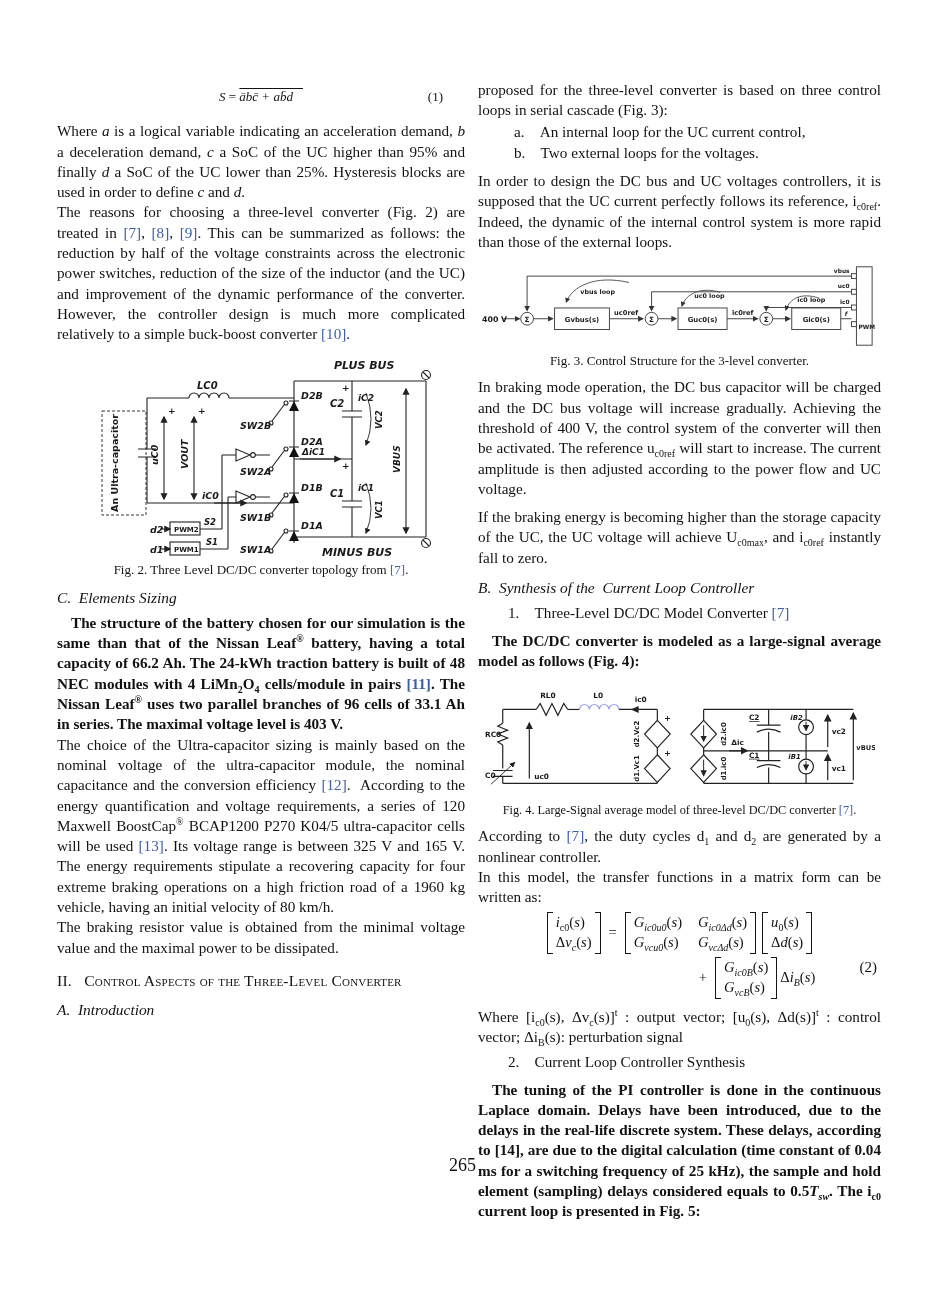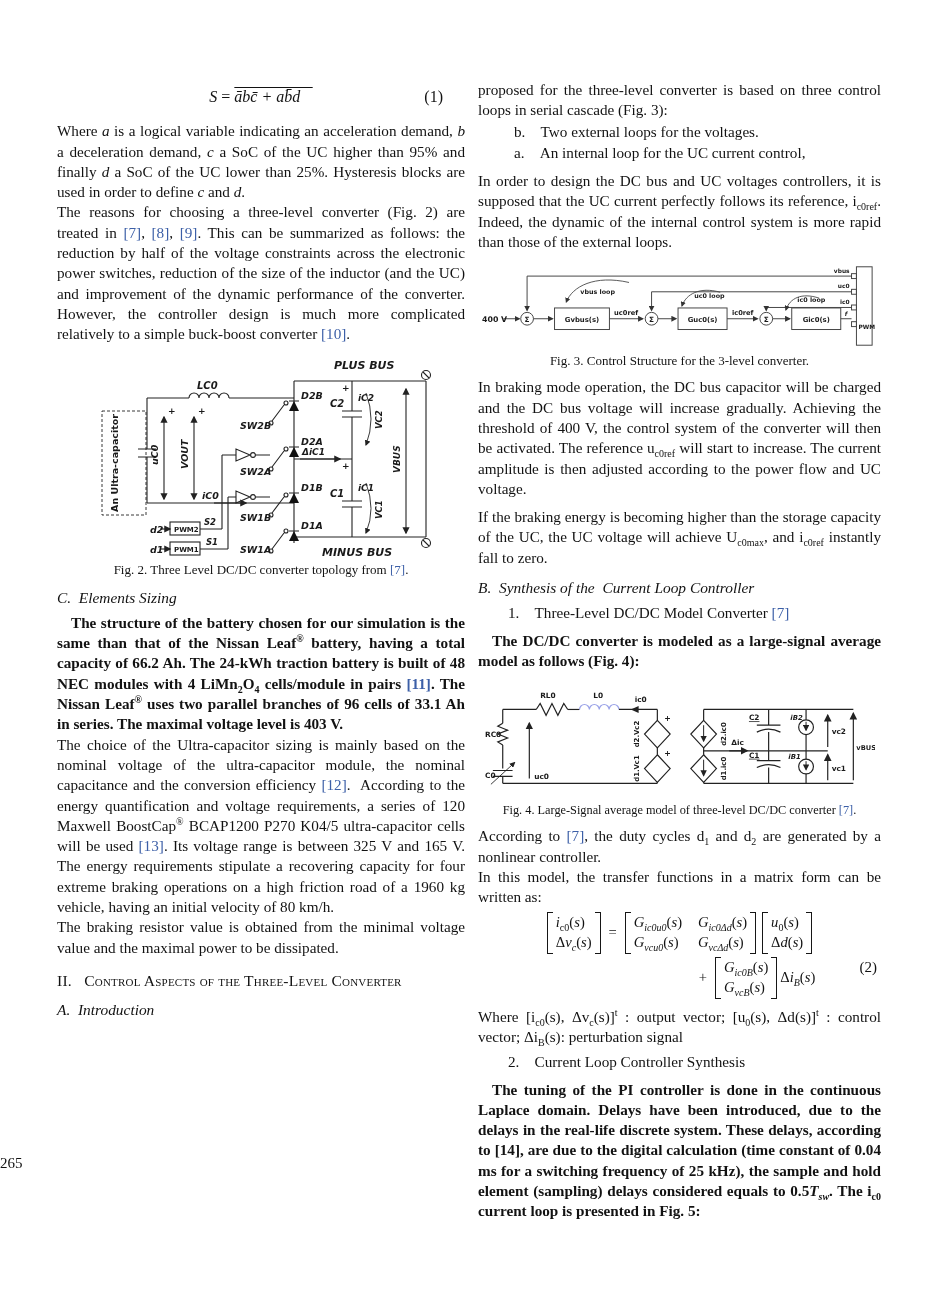--- a/index.html
+++ b/index.html
@@ -12,21 +12,21 @@
   .col-left{left:57px;width:408px;}
   .col-right{left:478px;width:403px;}
   .para{margin:0;}
   .gap-top{margin-top:8px;}
   .indent{text-indent:14px;font-weight:bold;}
   .ref{color:#3c5fa7;}
   sub{font-size:10px;line-height:0;}
   sup{font-size:10px;line-height:0;}
   
   .eq-row{position:relative;display:flex;justify-content:center;align-items:center;
-          margin:7px 0 14px;font-size:16px;}
+          margin:7px 0 14px;font-size:13px;}
   .eq-num{position:absolute;right:22px;font-style:normal;}
   .ov{text-decoration:overline;}
   
   .h-sub{font-style:italic;text-align:left;margin:10px 0 5px;font-size:15.4px;}
   .h-sec{font-variant:small-caps;margin:13px 0 9px;font-size:15.6px;letter-spacing:.2px;}
   .list-item{text-align:left;padding-left:36px;margin:1px 0;}
   .num-item{text-align:left;padding-left:30px;margin:5px 0 7px;}
   
   .fig{display:flex;justify-content:center;margin:8px 0 2px;}
   .fig2-shift{margin-left:34px;}
@@ -42,22 +42,22 @@
   .eq2 .row2{margin:3px 0 0 150px;}
   .eq2-num{position:absolute;right:4px;top:46px;font-size:15px;}
   .mat{display:inline-flex;align-items:stretch;margin:0 3px;}
   .brL{width:5px;border:1.4px solid #161616;border-right:none;}
   .brR{width:5px;border:1.4px solid #161616;border-left:none;}
   .cells{display:grid;row-gap:2px;column-gap:16px;padding:2px 3px;justify-items:start;align-content:center;}
   .c1{grid-template-columns:auto;}
   .c2{grid-template-columns:auto auto;}
   .opr{margin:0 5px;}
   
-  .footer{position:absolute;top:1155px;left:0;width:925px;text-align:left;
-          font-size:15px;font-family:"Liberation Serif", serif;}
+  .footer{position:absolute;top:1155px;left:0;width:925px;text-align:center;
+          font-size:18px;font-family:"Liberation Serif", serif;}
 </style>
 </head>
 <body>
 
 <div class="page">
 
   <div class="col col-left">
 
     <div class="eq-row">
       <span><i>S</i> = <span class="ov"><i>ābc̄ + ab̄d⃗</i></span></span>
@@ -180,22 +180,22 @@
     <p class="para indent">The structure of the battery chosen for our simulation is the same than that of the Nissan Leaf<sup>®</sup> battery, having a total capacity of 66.2 Ah. The 24-kWh traction battery is built of 48 NEC modules with 4 LiMn<sub>2</sub>O<sub>4</sub> cells/module in pairs <span class="ref">[11]</span>. The Nissan Leaf<sup>®</sup> uses two parallel branches of 96 cells of 33.1 Ah in series. The maximal voltage level is 403 V.</p>
     <p class="para">The choice of the Ultra-capacitor sizing is mainly based on the nominal voltage of the ultra-capacitor module, the nominal capacitance and the conversion efficiency <span class="ref">[12]</span>.&nbsp; According to the energy quantification and voltage requirements, a series of 120 Maxwell BoostCap<sup>®</sup> BCAP1200 P270 K04/5 ultra-capacitor cells will be used <span class="ref">[13]</span>. Its voltage range is between 325 V and 165 V. The energy requirements stipulate a recovering capacity for four extreme braking operations on a high friction road of a 1960 kg vehicle, having an initial velocity of 80 km/h.</p>
     <p class="para">The braking resistor value is obtained from the minimal voltage value and the maximal power to be dissipated.</p>
 
     <div class="h-sec">II.&nbsp;&nbsp;&nbsp;Control Aspects of the Three-Level Converter</div>
     <div class="h-sub" style="margin-top:4px;">A.&nbsp;&nbsp;Introduction</div>
   </div>
 
   <div class="col col-right">
     <p class="para">proposed for the three-level converter is based on three control loops in serial cascade (Fig. 3):</p>
+    <p class="para list-item">a.&nbsp;&nbsp;&nbsp;&nbsp;An internal loop for the UC current control,</p>
     <p class="para list-item">b.&nbsp;&nbsp;&nbsp;&nbsp;Two external loops for the voltages.</p>
-    <p class="para list-item">a.&nbsp;&nbsp;&nbsp;&nbsp;An internal loop for the UC current control,</p>
     <p class="para gap-top">In order to design the DC bus and UC voltages controllers, it is supposed that the UC current perfectly follows its reference, i<sub>c0ref</sub>. Indeed, the dynamic of the internal control system is more rapid than those of the external loops.</p>
 
     <figure class="para" style="margin:10px 0 0;">
       <div class="fig">
       <svg width="396" height="88" viewBox="0 0 404 88">
         <defs>
           <marker id="a3" viewBox="0 0 10 10" refX="8" refY="5" markerWidth="6" markerHeight="6" orient="auto-start-reverse">
                 <path d="M0 0L10 5L0 10z" fill="#333"></path>
               </marker>
         </defs>

